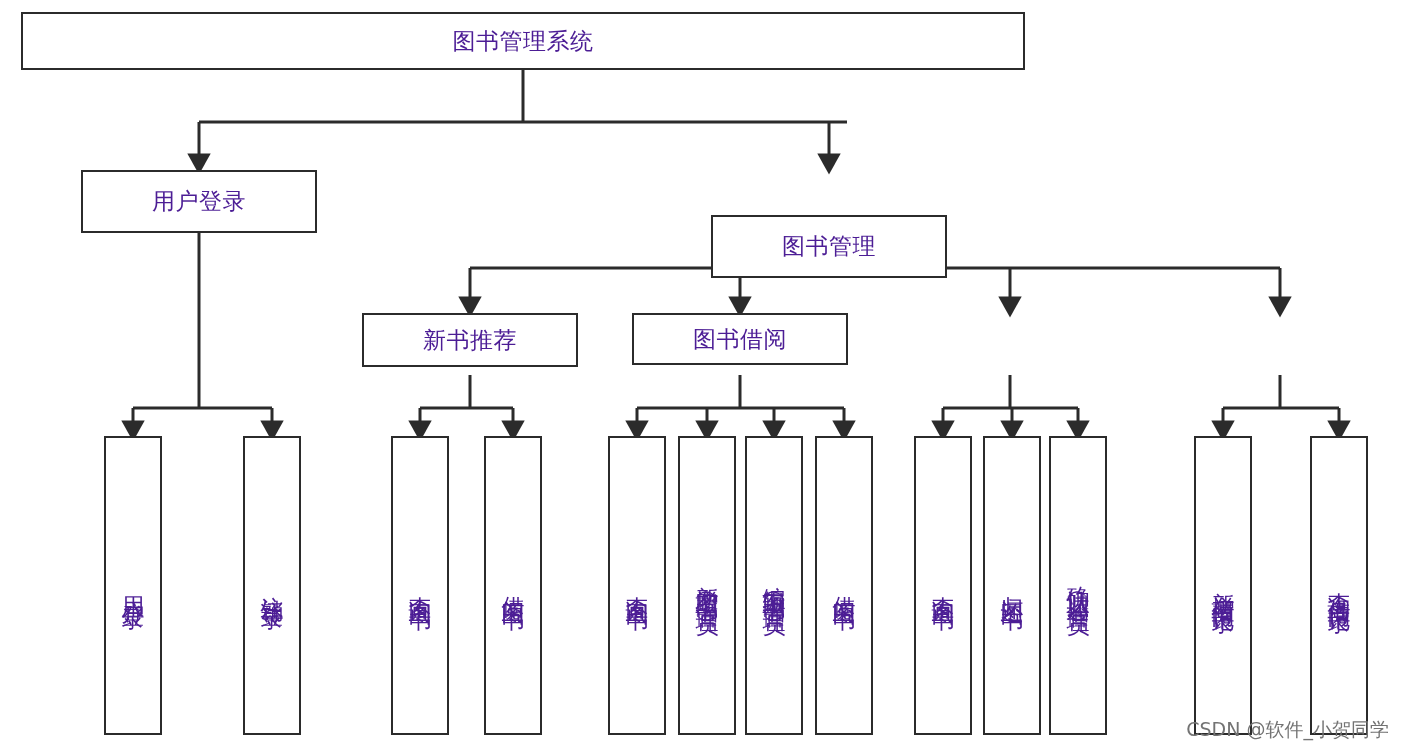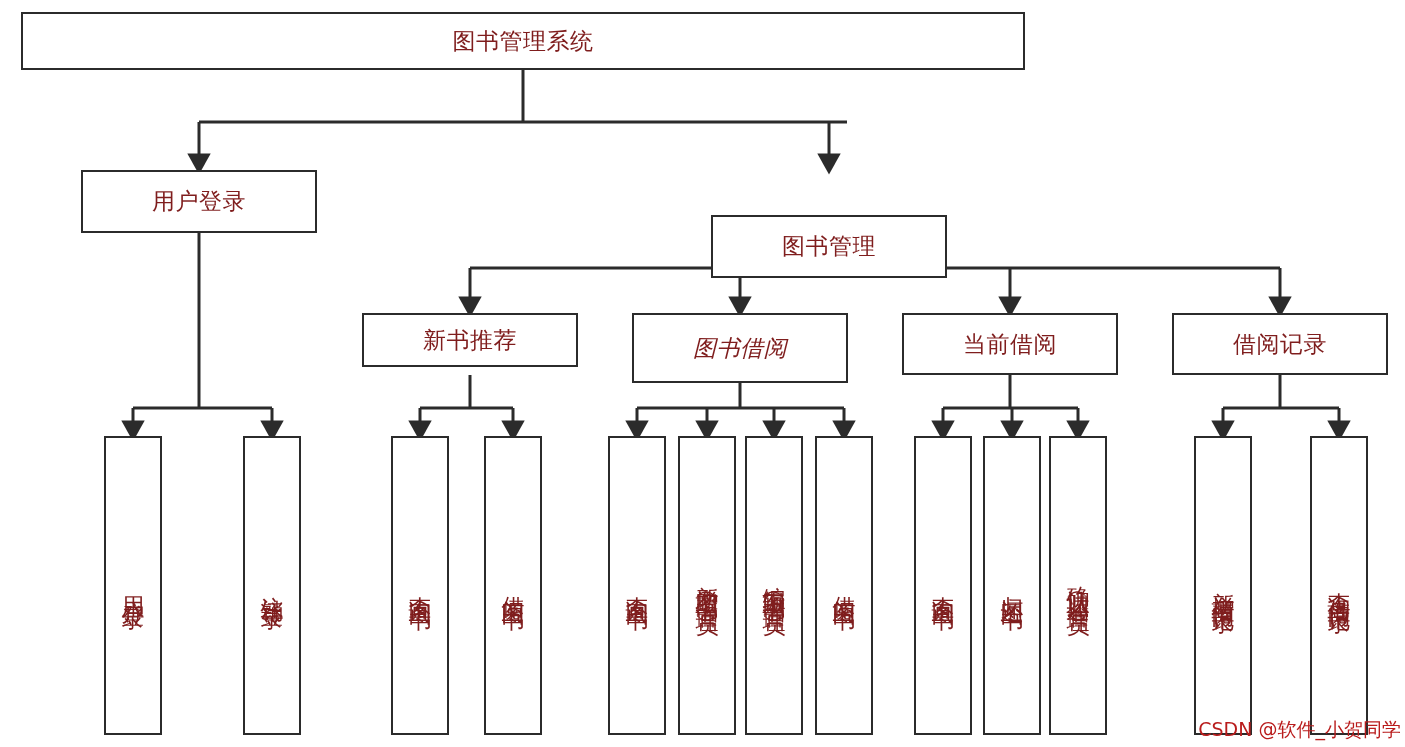--- a/index.html
+++ b/index.html
@@ -29,21 +29,21 @@
     position: absolute;
     box-sizing: border-box;
     background: #ffffff;
     border: 2px solid #2b2b2b;
     display: flex;
     align-items: center;
     justify-content: center;
     z-index: 3;
   }
   .node-label {
-    color: #7f1d1d;
+    color: #4c1d95;
     text-align: left;
     line-height: 1.08;
     white-space: pre;
   }
   
   .node.horiz .node-label {
     font-size: 23px;
     letter-spacing: 0.5px;
   }
   .node.root .node-label {
@@ -58,24 +58,24 @@
   .node.vert .node-label {
     writing-mode: vertical-rl;
     text-orientation: upright;
     font-size: 23px;
     line-height: 1.0;
     letter-spacing: 4px;
     max-height: 100%;
   }
   #watermark {
     position: absolute;
-    right: 4px;
+    right: 16px;
     bottom: 4px;
     font-size: 19px;
-    color: #b91c1c;
+    color: #737373;
     z-index: 9;
     white-space: nowrap;
     font-family: "DejaVu Sans", "Liberation Sans", sans-serif;
   }
 </style>
 </head>
 <body>
 
 <div id="diagram-root">
 
@@ -136,28 +136,22 @@
   <div class="node horiz" style="left:81px; top:170px; width:236px; height:63px;">
     <span class="node-label">用户登录</span>
   </div>
   <div class="node horiz" style="left:711px; top:170px; width:236px; height:63px;margin-top:45px;">
     <span class="node-label">图书管理</span>
   </div>
 
   <div class="node horiz" style="left:362px; top:313px; width:216px; height:54px;">
     <span class="node-label">新书推荐</span>
   </div>
-  <div class="node horiz" style="left:632px; top:313px; width:216px; height:70px;font-style:italic;">
+  <div class="node horiz" style="left:632px; top:313px; width:216px; height:52px;">
     <span class="node-label">图书借阅</span>
-  </div>
-  <div class="node horiz" style="left:902px; top:313px; width:216px; height:62px;">
-    <span class="node-label">当前借阅</span>
-  </div>
-  <div class="node horiz" style="left:1172px; top:313px; width:216px; height:62px;">
-    <span class="node-label">借阅记录</span>
   </div>
 
   <div class="node vert" style="left:104px; top:436px; width:58px; height:299px;">
     <span class="node-label">用户登录</span>
   </div>
   <div class="node vert" style="left:243px; top:436px; width:58px; height:299px;">
     <span class="node-label">注销登录</span>
   </div>
   <div class="node vert" style="left:391px; top:436px; width:58px; height:299px;">
     <span class="node-label">查询图书</span>

